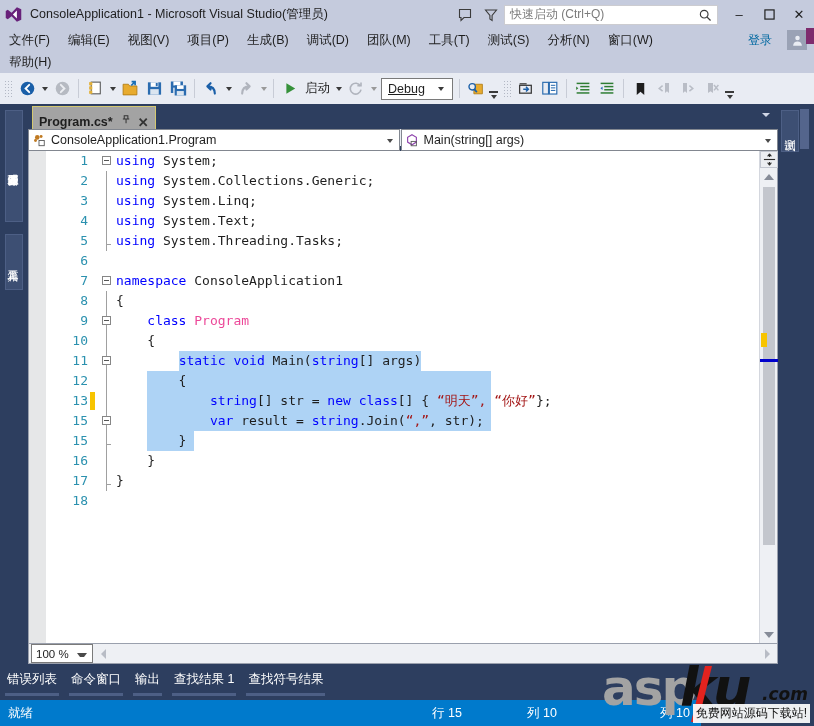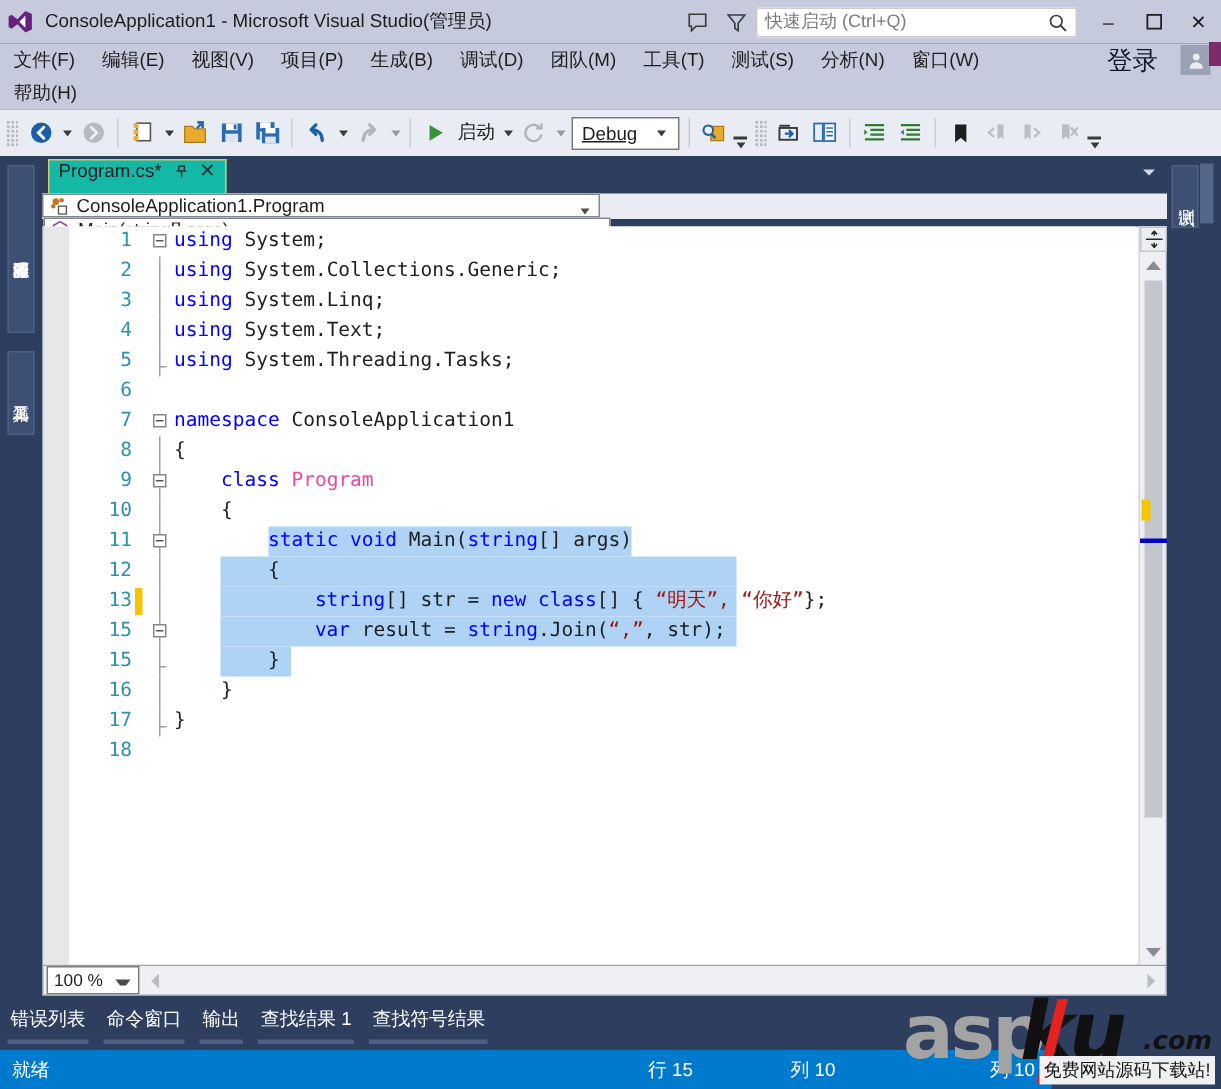--- a/index.html
+++ b/index.html
@@ -59,21 +59,21 @@
   }
   .menurow { display: flex; align-items: center; height: 22px; }
   .menuitem {
     font-size: 12.5px; color: #1e1e1e;
     padding: 0 9px; white-space: nowrap; line-height: 22px;
   }
   .menu-right {
     position: absolute; right: 42px; top: 0; height: 22px;
     display: flex; align-items: center;
   }
-  .signin { font-size: 17px; color: #0f172a; }
+  .signin { font-size: 12px; color: #0369a1; }
   .acct-box {
     position: absolute; right: 7px; top: 1px;
     width: 20px; height: 20px; background: #9aa2b5;
     display: flex; align-items: center; justify-content: center;
   }
 
   
   .toolbar {
     position: absolute; left: 0; top: 73px; width: 814px; height: 31px;
     background: #e9ecf3;
@@ -161,37 +161,37 @@
     background: #7e2b6d;
   }
 
   
   .doc-tabstrip {
     position: absolute; left: 27px; top: 104px; width: 751px; height: 25px;
     background: #2d3e5f;
   }
   .doc-tab {
     position: absolute; left: 5px; top: 2px; height: 23px;
-    background: #14b8a6; border: 1px solid #d4c870; border-bottom: none;
-    display: flex; align-items: flex-start; padding: 0 6px;
+    background: #a3a3a3; border: 1px solid #d4c870; border-bottom: none;
+    display: flex; align-items: flex-end; padding: 0 6px; font-weight: bold;
   }
   .doc-tab .label { font-size: 12.5px; color: #1e1e1e; }
   .pin-icon { margin-left: 8px; }
   .close-x { margin-left: 6px; font-size: 13px; color: #333; line-height: 1; }
   .tabstrip-caret {
     position: absolute; right: 8px; top: 9px;
     width: 0; height: 0;
     border-left: 4px solid transparent; border-right: 4px solid transparent;
     border-top: 4px solid #cfd6e6;
   }
 
   
   .navbar {
     position: absolute; left: 28px; top: 129px; width: 750px; height: 17px;
-    display: flex; background: #e9ecf3; flex-direction: column;
+    display: flex; background: #e9ecf3;
   }
   .navcombo {
     height: 22px; background: #ffffff; border: 1px solid #828790;
     display: flex; align-items: center; position: relative;
   }
   #navcombo-class { width: 372px; }
   #navcombo-member { width: 378px; margin-left: 1px; }
   .navcombo .ntext {
     font-size: 12.5px; color: #1e1e1e; padding-left: 5px;
     white-space: nowrap; overflow: hidden;

